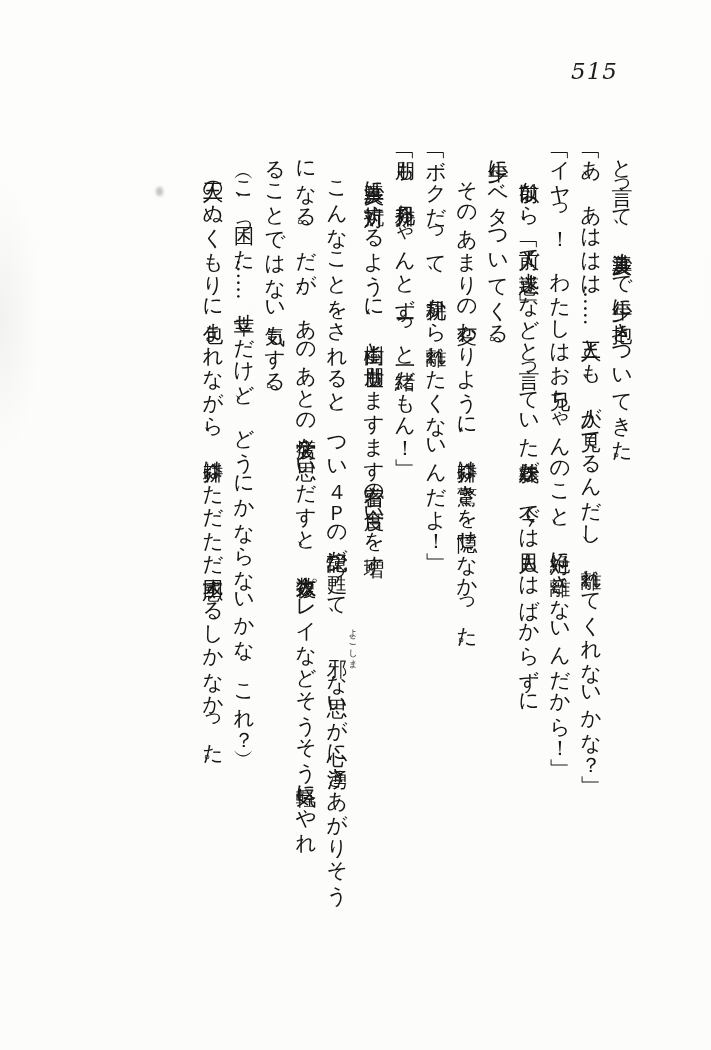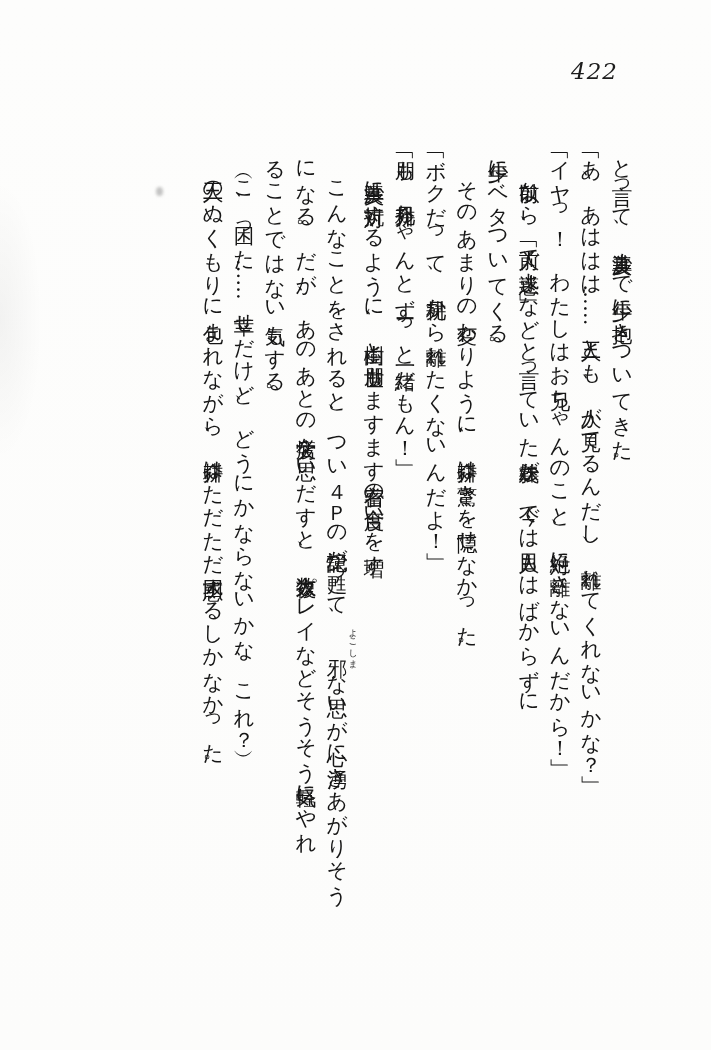--- a/index.html
+++ b/index.html
@@ -69,21 +69,21 @@
     background: rgba(90,90,90,0.35);
     border-radius: 50%;
     filter: blur(1.5px);
   }
 </style>
 </head>
 <body>
 
 <div class="page">
   <div class="speck"></div>
-  <div class="page-number">422</div>
+  <div class="page-number">515</div>
   <div class="text-block">
       <p class="text-line">と言って、真沙美まで少年に抱きついてきた。</p>
       <p class="text-line">「あ、あははは……三人とも、人が見てるんだし、離れてくれないかな？」</p>
       <p class="text-line">「イヤっ！　わたしはお兄ちゃんのこと、絶対に離さないんだから！」</p>
       <p class="text-line indent">以前なら、「人前で迷惑よ」などと言っていた義妹が、今では人目もはばからずに</p>
       <p class="text-line">少年にベタついてくる。</p>
       <p class="text-line indent">そのあまりの変わりように、耕介は驚きを隠せなかった。</p>
       <p class="text-line">「ボクだって、耕兄から離れたくないんだよ！」</p>
       <p class="text-line">「朋も、耕介兄ちゃんとずーっと一緒だもん！」</p>
       <p class="text-line indent">真沙美に対抗するように、由樹と朋世もますます密着の度合いを増す。</p>

